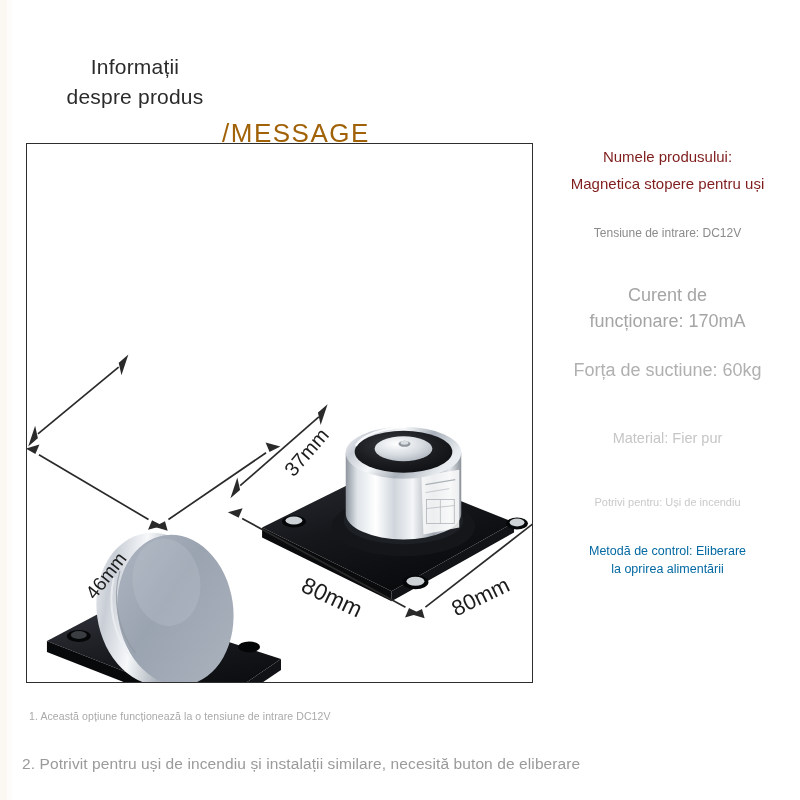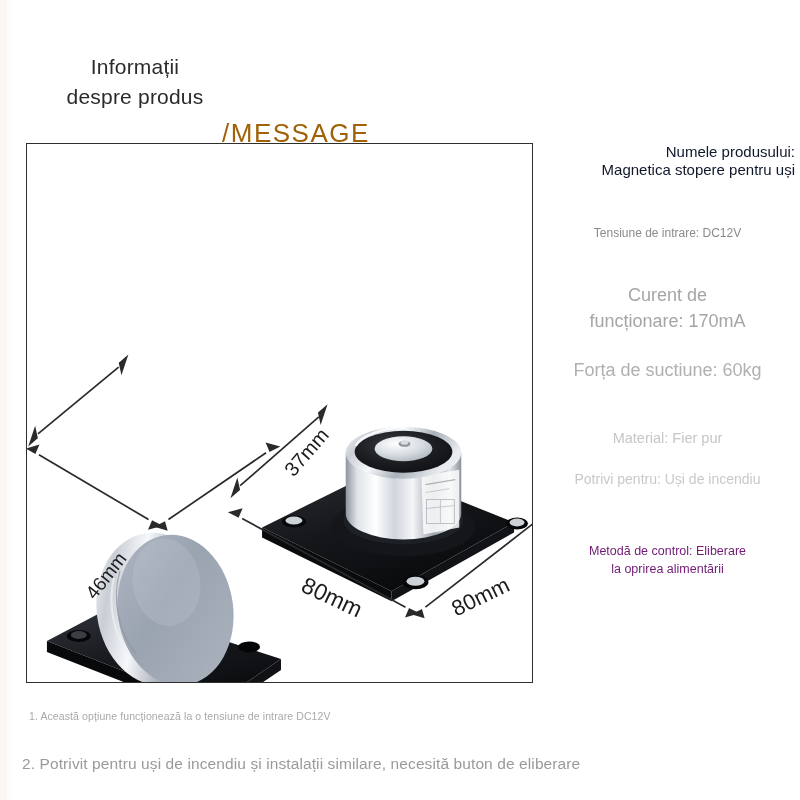--- a/index.html
+++ b/index.html
@@ -332,28 +332,28 @@
     <div class="dim dim-37">37mm</div>
     <div class="dim dim-80a">80mm</div>
     <div class="dim dim-80b">80mm</div>
     <div class="dim dim-46">46mm</div>
     <div class="dim dim-60a">60mm</div>
     <div class="dim dim-60b">60mm</div>
 
   </div>
 
   <div class="specs">
-    <div class="spec" style="top:0px;   font-size:15px;   line-height:18px; color:#0f172a;text-align:right;">Numele produsului:
+    <div class="spec" style="top:0px;   font-size:15px;   line-height:27px; color:#7f1d1d;">Numele produsului:
 Magnetica stopere pentru uși</div>
     <div class="spec" style="top:78px;  font-size:12px;   line-height:24px; color:#8b8b8b;">Tensiune de intrare: DC12V</div>
     <div class="spec" style="top:139px; font-size:18px;   line-height:26px; color:#a5a5a5;">Curent de
 funcționare: 170mA</div>
     <div class="spec" style="top:216px; font-size:18px;   line-height:22px; color:#b0b0b0;">Forța de suctiune: 60kg</div>
     <div class="spec" style="top:284px; font-size:14.5px; line-height:22px; color:#c6c6c6;">Material: Fier pur</div>
-    <div class="spec" style="top:325px; font-size:14px; line-height:22px; color:#c9c9c9;">Potrivi pentru: Uși de incendiu</div>
-    <div class="spec" style="top:399px; font-size:12.5px; line-height:18px; color:#701a75;">Metodă de control: Eliberare
+    <div class="spec" style="top:348px; font-size:11px; line-height:22px; color:#c9c9c9;">Potrivi pentru: Uși de incendiu</div>
+    <div class="spec" style="top:399px; font-size:12.5px; line-height:18px; color:#0369a1;">Metodă de control: Eliberare
 la oprirea alimentării</div>
   </div>
 
   <div class="note note-1">1. Această opțiune funcționează la o tensiune de intrare DC12V</div>
   <div class="note note-2">2. Potrivit pentru uși de incendiu și instalații similare, necesită buton de eliberare</div>
 
 </div>
 
 </body></html>

